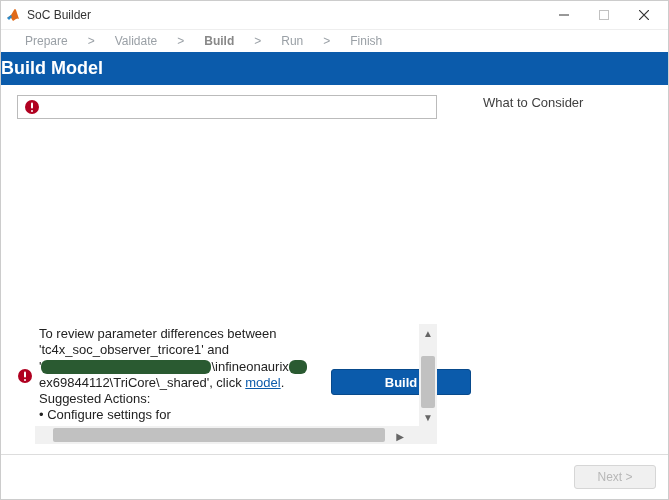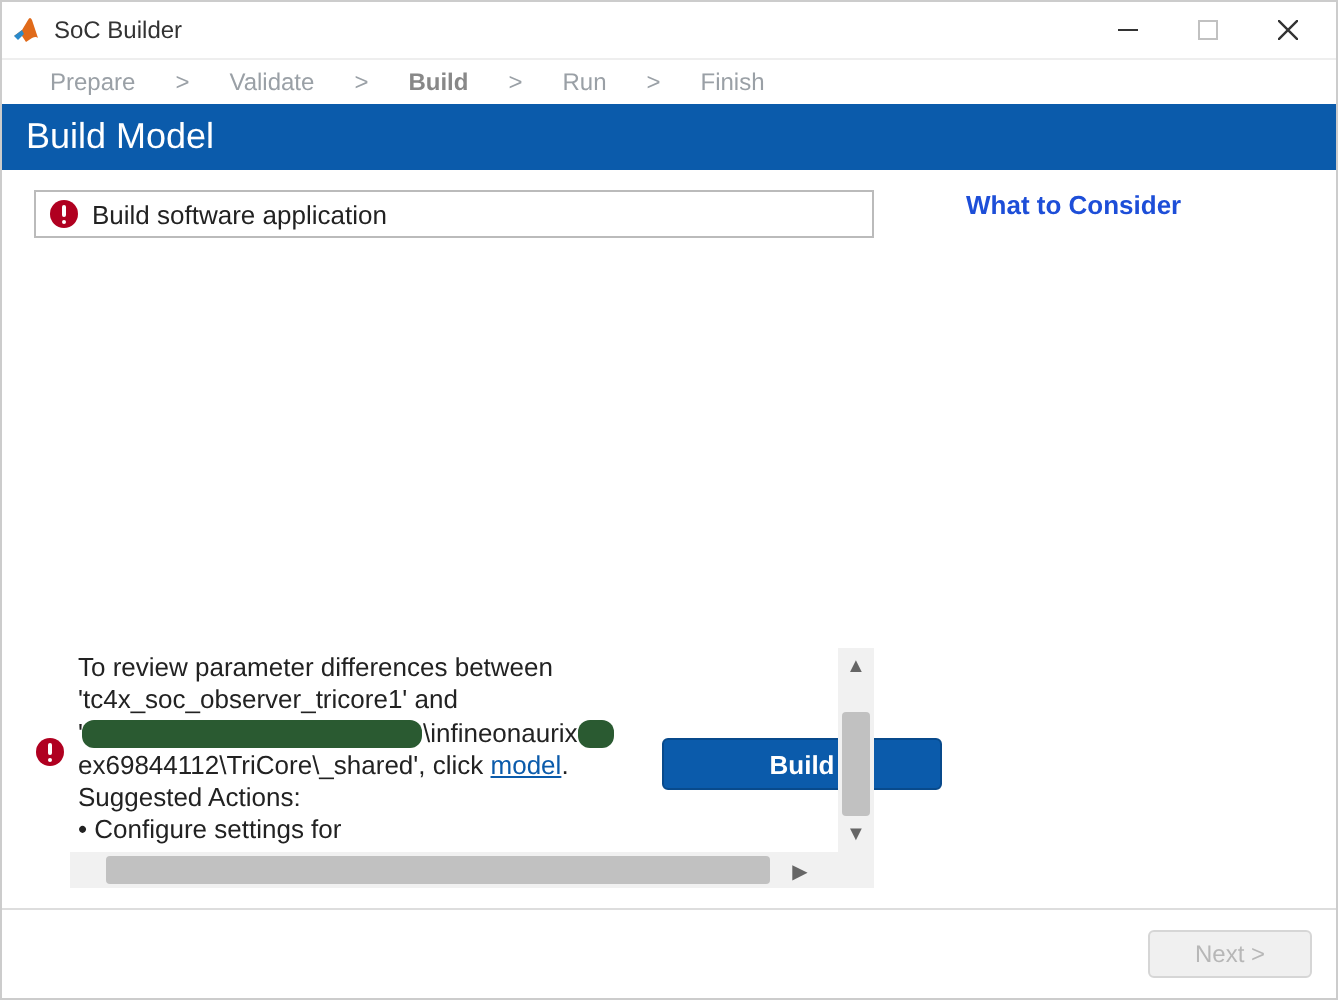--- a/index.html
+++ b/index.html
@@ -7,21 +7,21 @@
   .titlebar{height:28px;display:flex;align-items:center;padding:0 4px;background:#fff;border-bottom:1px solid #eee}
   .titlebar .app-icon{width:16px;height:16px;margin-right:6px;display:flex;align-items:center;justify-content:center}
   .title{font-size:12px;color:#333}
   .titlebar-spacer{flex:1}
   .win-btn{width:40px;height:28px;display:flex;align-items:center;justify-content:center;color:#555}
   .win-btn.restore{opacity:.45}
   .breadcrumb{height:22px;background:#fff;display:flex;align-items:center;padding:0 8px;font-size:12px;color:#9aa0a6}
   .breadcrumb .crumb{margin:0 16px}
   .breadcrumb .sep{margin:0 4px;color:#9aa0a6}
   .breadcrumb .current{font-weight:700;color:#888}
-  .header-bar{background:#0b5bab;color:#fff;padding:6px 12px;font-weight:400;font-size:18px}
+  .header-bar{background:#0b5bab;color:#fff;padding:6px 0;font-weight:700;font-size:18px}
   .body{flex:1;display:flex;min-height:0}
   .left{flex:1;padding:10px 8px 10px 16px;display:flex;flex-direction:column;min-width:0}
   .task-row{display:flex;align-items:center;border:1px solid #bbb;background:#fff;padding:2px 6px;height:24px;width:420px;box-sizing:border-box}
   .task-row .err{margin-right:6px;display:flex}
   .task-text{font-size:13px;color:#222}
   .log-area{margin-top:auto;display:flex;align-items:flex-start;width:420px}
   .log-err{margin:44px 2px 0 0}
   .log-box{position:relative;flex:1;height:120px;border:0 solid #ccc;box-sizing:border-box;overflow:hidden}
   .log-content{position:absolute;inset:0 18px 18px 0;padding:2px 4px;font-size:13px;line-height:1.25;color:#222;overflow:hidden}
   .log-content .link{color:#0b5bab;text-decoration:underline;cursor:pointer}
@@ -33,21 +33,21 @@
   .scroll-h{position:absolute;left:0;right:18px;bottom:0;height:18px;background:#f1f1f1}
   .scroll-h .thumb{position:absolute;top:2px;bottom:2px;left:18px;right:34px;background:#c1c1c1;border-radius:2px}
   .scroll-h .arrow{position:absolute;top:0;bottom:0;width:18px;display:flex;align-items:center;justify-content:center;color:#666;font-size:10px}
   .scroll-h .arrow.left{left:0}
   .scroll-h .arrow.right{right:0}
   .scroll-corner{position:absolute;right:0;bottom:0;width:18px;height:18px;background:#f1f1f1}
   .redact{display:inline-block;background:#2a5a31;color:#2a5a31;border-radius:6px;height:14px;vertical-align:middle}
   .center-col{width:140px;padding:10px 6px;display:flex;flex-direction:column}
   .build-btn{margin-top:274px;background:#0b5bab;color:#fff;border:1px solid #084a8c;border-radius:3px;height:26px;font-weight:700;font-size:13px;cursor:pointer}
   .right{width:175px;padding:10px 10px 10px 6px;font-size:12px}
-  .right h4{margin:0 0 6px 0;font-size:13px;color:#1d4ed8;font-weight:700}
+  .right h4{margin:0 0 6px 0;font-size:13px;color:#404040;font-weight:400}
   .right p{margin:0;color:#333;line-height:1.35}
   .footer{height:44px;border-top:1px solid #ddd;display:flex;align-items:center;padding:0 12px;background:#fff}
   .footer .spacer{flex:1}
   .btn{height:24px;min-width:82px;padding:0 12px;border:1px solid #a9a9a9;border-radius:3px;background:#f5f5f5;font-size:12px;color:#222;cursor:pointer;margin-left:8px}
   .btn.back{margin-left:0}
   .btn:disabled{color:#b7b7b7;background:#f0f0f0;border-color:#d6d6d6;cursor:default}
   svg{display:block}
 </style>
 </head>
 <body>
@@ -97,21 +97,20 @@
   <div class="body">
     <div class="left">
       <div class="task-row">
         <span class="err">
           <svg width="16" height="16" viewBox="0 0 16 16">
               <circle cx="8" cy="8" r="7" fill="#b00020"></circle>
               <rect x="7" y="3.5" width="2" height="6" rx="1" fill="#fff"></rect>
               <rect x="7" y="11" width="2" height="2" rx="1" fill="#fff"></rect>
             </svg>
         </span>
-        <span class="task-text">Build software application</span>
       </div>
 
       <div class="log-area">
         <span class="log-err">
           <svg width="16" height="16" viewBox="0 0 16 16">
               <circle cx="8" cy="8" r="7" fill="#b00020"></circle>
               <rect x="7" y="3.5" width="2" height="6" rx="1" fill="#fff"></rect>
               <rect x="7" y="11" width="2" height="2" rx="1" fill="#fff"></rect>
             </svg>
         </span>

